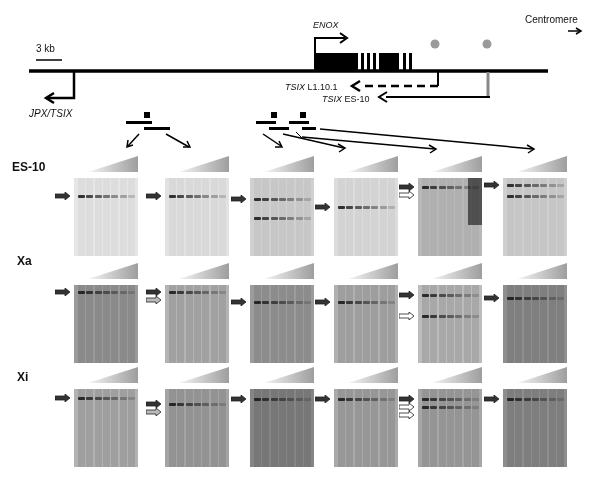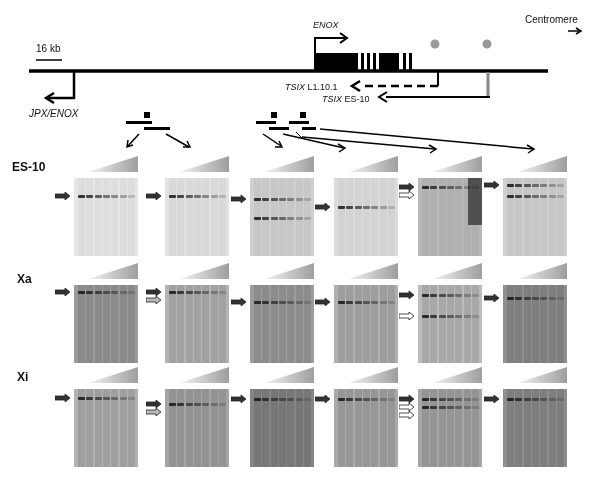--- a/index.html
+++ b/index.html
@@ -71,29 +71,29 @@
   <polyline points="275,147 282,147 279,141" fill="none" stroke="#000" stroke-width="1.5"></polyline>
   <line x1="283" y1="134" x2="344" y2="148" stroke="#000" stroke-width="1.5"></line>
   <polyline points="338,144 345,148 339,152" fill="none" stroke="#000" stroke-width="1.5"></polyline>
   <polyline points="296,132 302,138 436" fill="none" stroke="#000" stroke-width="1"></polyline>
   <line x1="302" y1="137" x2="435" y2="149" stroke="#000" stroke-width="1.5"></line>
   <polyline points="429,145 436,149 430,153" fill="none" stroke="#000" stroke-width="1.5"></polyline>
   <line x1="320" y1="129" x2="533" y2="149" stroke="#000" stroke-width="1.5"></line>
   <polyline points="527,145 534,149 528,153" fill="none" stroke="#000" stroke-width="1.5"></polyline>
 </svg>
 
-<div class="abs label" style="left:36px;top:43px;font-size:10px;">16 kb</div>
-<div class="abs label-it" style="left:29px;top:108px;">JPX/ENOX</div>
+<div class="abs label" style="left:36px;top:43px;font-size:10px;">3 kb</div>
+<div class="abs label-it" style="left:29px;top:108px;">JPX/TSIX</div>
 <div class="abs label-it" style="left:313px;top:20px;font-size:9px;">ENOX</div>
 <div class="abs label" style="left:285px;top:82px;font-size:9px;"><i>TSIX</i><span> L1.10.1</span></div>
 <div class="abs label" style="left:322px;top:94px;font-size:9px;"><i>TSIX</i><span> ES-10</span></div>
 <div class="abs label" style="left:525px;top:14px;font-size:10px;">Centromere</div>
 
 <div class="abs row-label" style="left:12px;top:160px;">ES-10</div>
-<div class="abs row-label" style="left:17px;top:272px;">Xa</div>
+<div class="abs row-label" style="left:17px;top:254px;">Xa</div>
 <div class="abs row-label" style="left:17px;top:370px;">Xi</div>
 
 <div id="gels">
     <svg class="wedge" width="66" height="16" style="left: 74px; top: 156px;">
       <defs>
         <linearGradient id="g00" x1="0" x2="1">
           <stop offset="0" stop-color="#f4f4f4"></stop>
           <stop offset="1" stop-color="#9e9e9e"></stop>
         </linearGradient>
       </defs>

